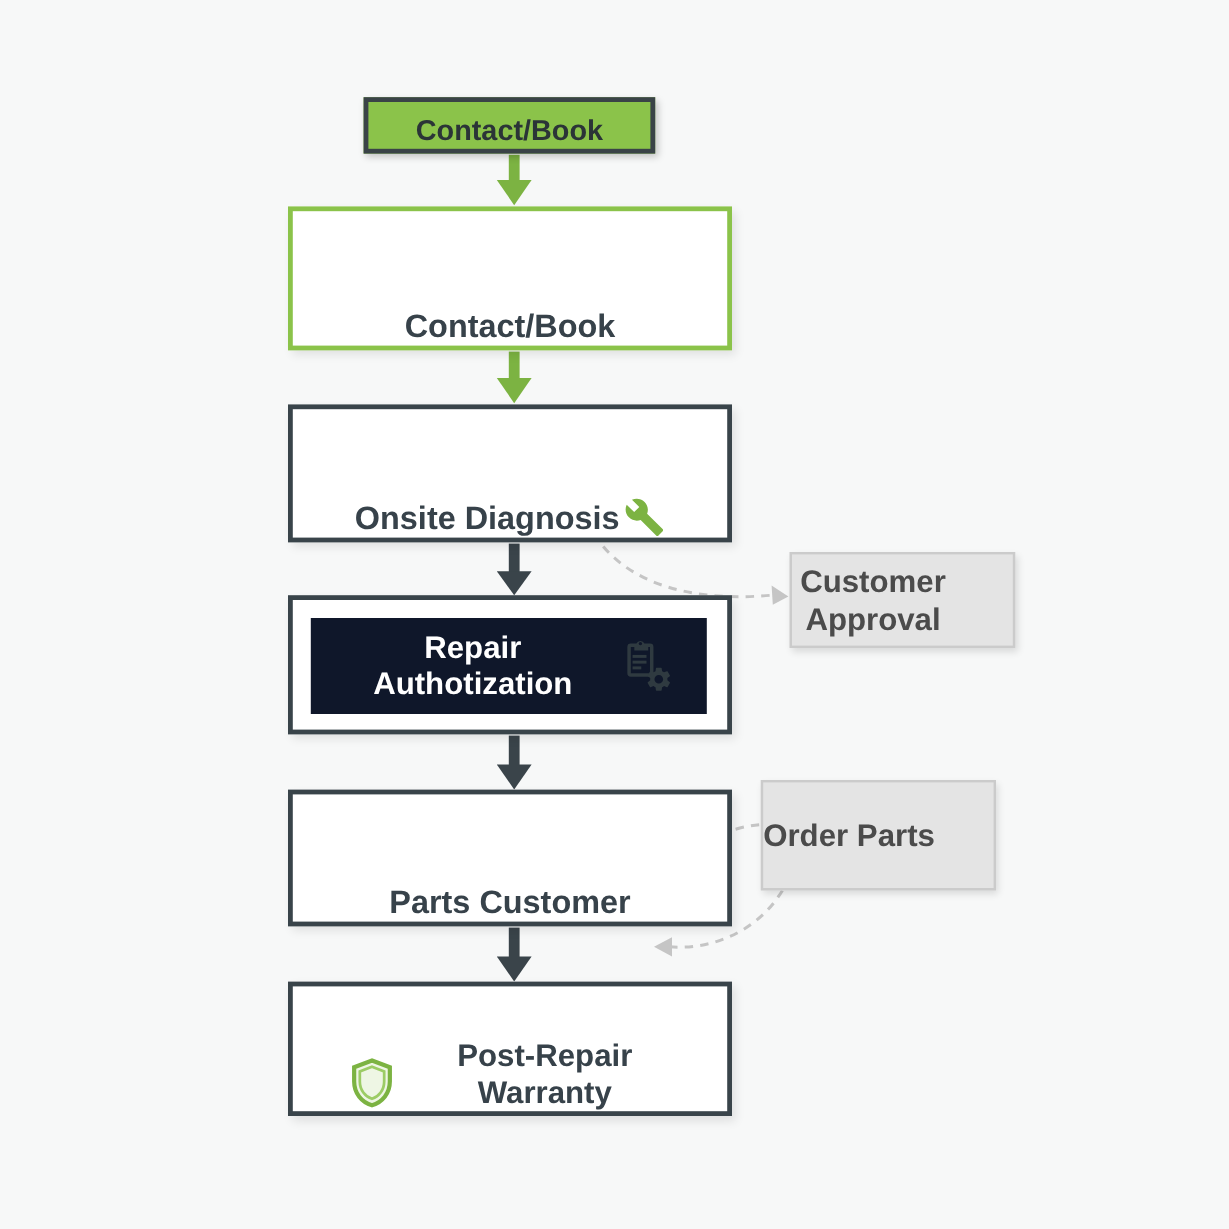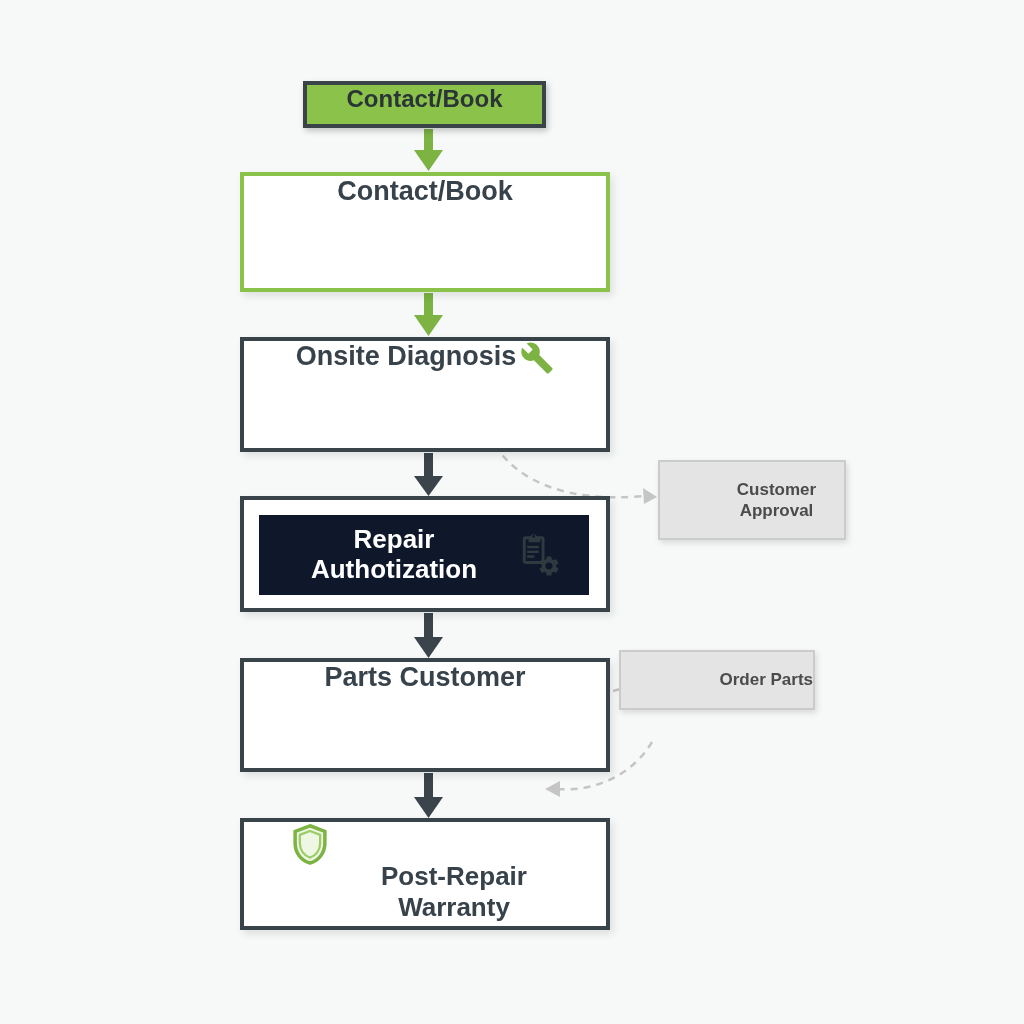--- a/index.html
+++ b/index.html
@@ -15,21 +15,21 @@
   .overlay {
     position: absolute;
     left: 0; top: 0;
     width: 1024px; height: 1024px;
     pointer-events: none;
   }
   .node {
     position: absolute;
     background: #ffffff;
     display: flex;
-    align-items: flex-start;
+    align-items: flex-end;
     justify-content: center;
     text-align: center;
     font-weight: 700;
     color: #37424a;
     box-shadow: 3px 4px 8px rgba(0,0,0,0.10);
   }
   .start {
     left: 303px; top: 81px; width: 243px; height: 47px;
     background: #8bc34a;
     border: 4px solid #3a4347;
@@ -80,29 +80,29 @@
   }
   .warranty-label { display: inline-block; max-width: 215px; margin-top: 39px; }
   .side {
     position: absolute;
     background: #e4e4e4;
     border: 2px solid #cbcbcb;
     color: #4b4b4b;
     font-weight: 700;
     display: flex;
     align-items: center;
-    justify-content: flex-end;
+    justify-content: flex-start;
     text-align: center;
-    font-size: 17px;
+    font-size: 26px;
     line-height: 1.25;
     box-shadow: 2px 3px 6px rgba(0,0,0,0.12);
   }
   .approval { left: 658px; top: 460px; width: 188px; height: 80px; }
   .approval-label { display: inline-block; max-width: 135px; }
-  .order { left: 619px; top: 650px; width: 196px; height: 60px; }
+  .order { left: 634px; top: 650px; width: 196px; height: 92px; }
   .icon-svg { flex: 0 0 auto; display: block; }
 </style>
 </head>
 <body>
 
 <div class="canvas">
 
   <svg class="overlay" viewBox="0 0 1024 1024">
 
     <g>

